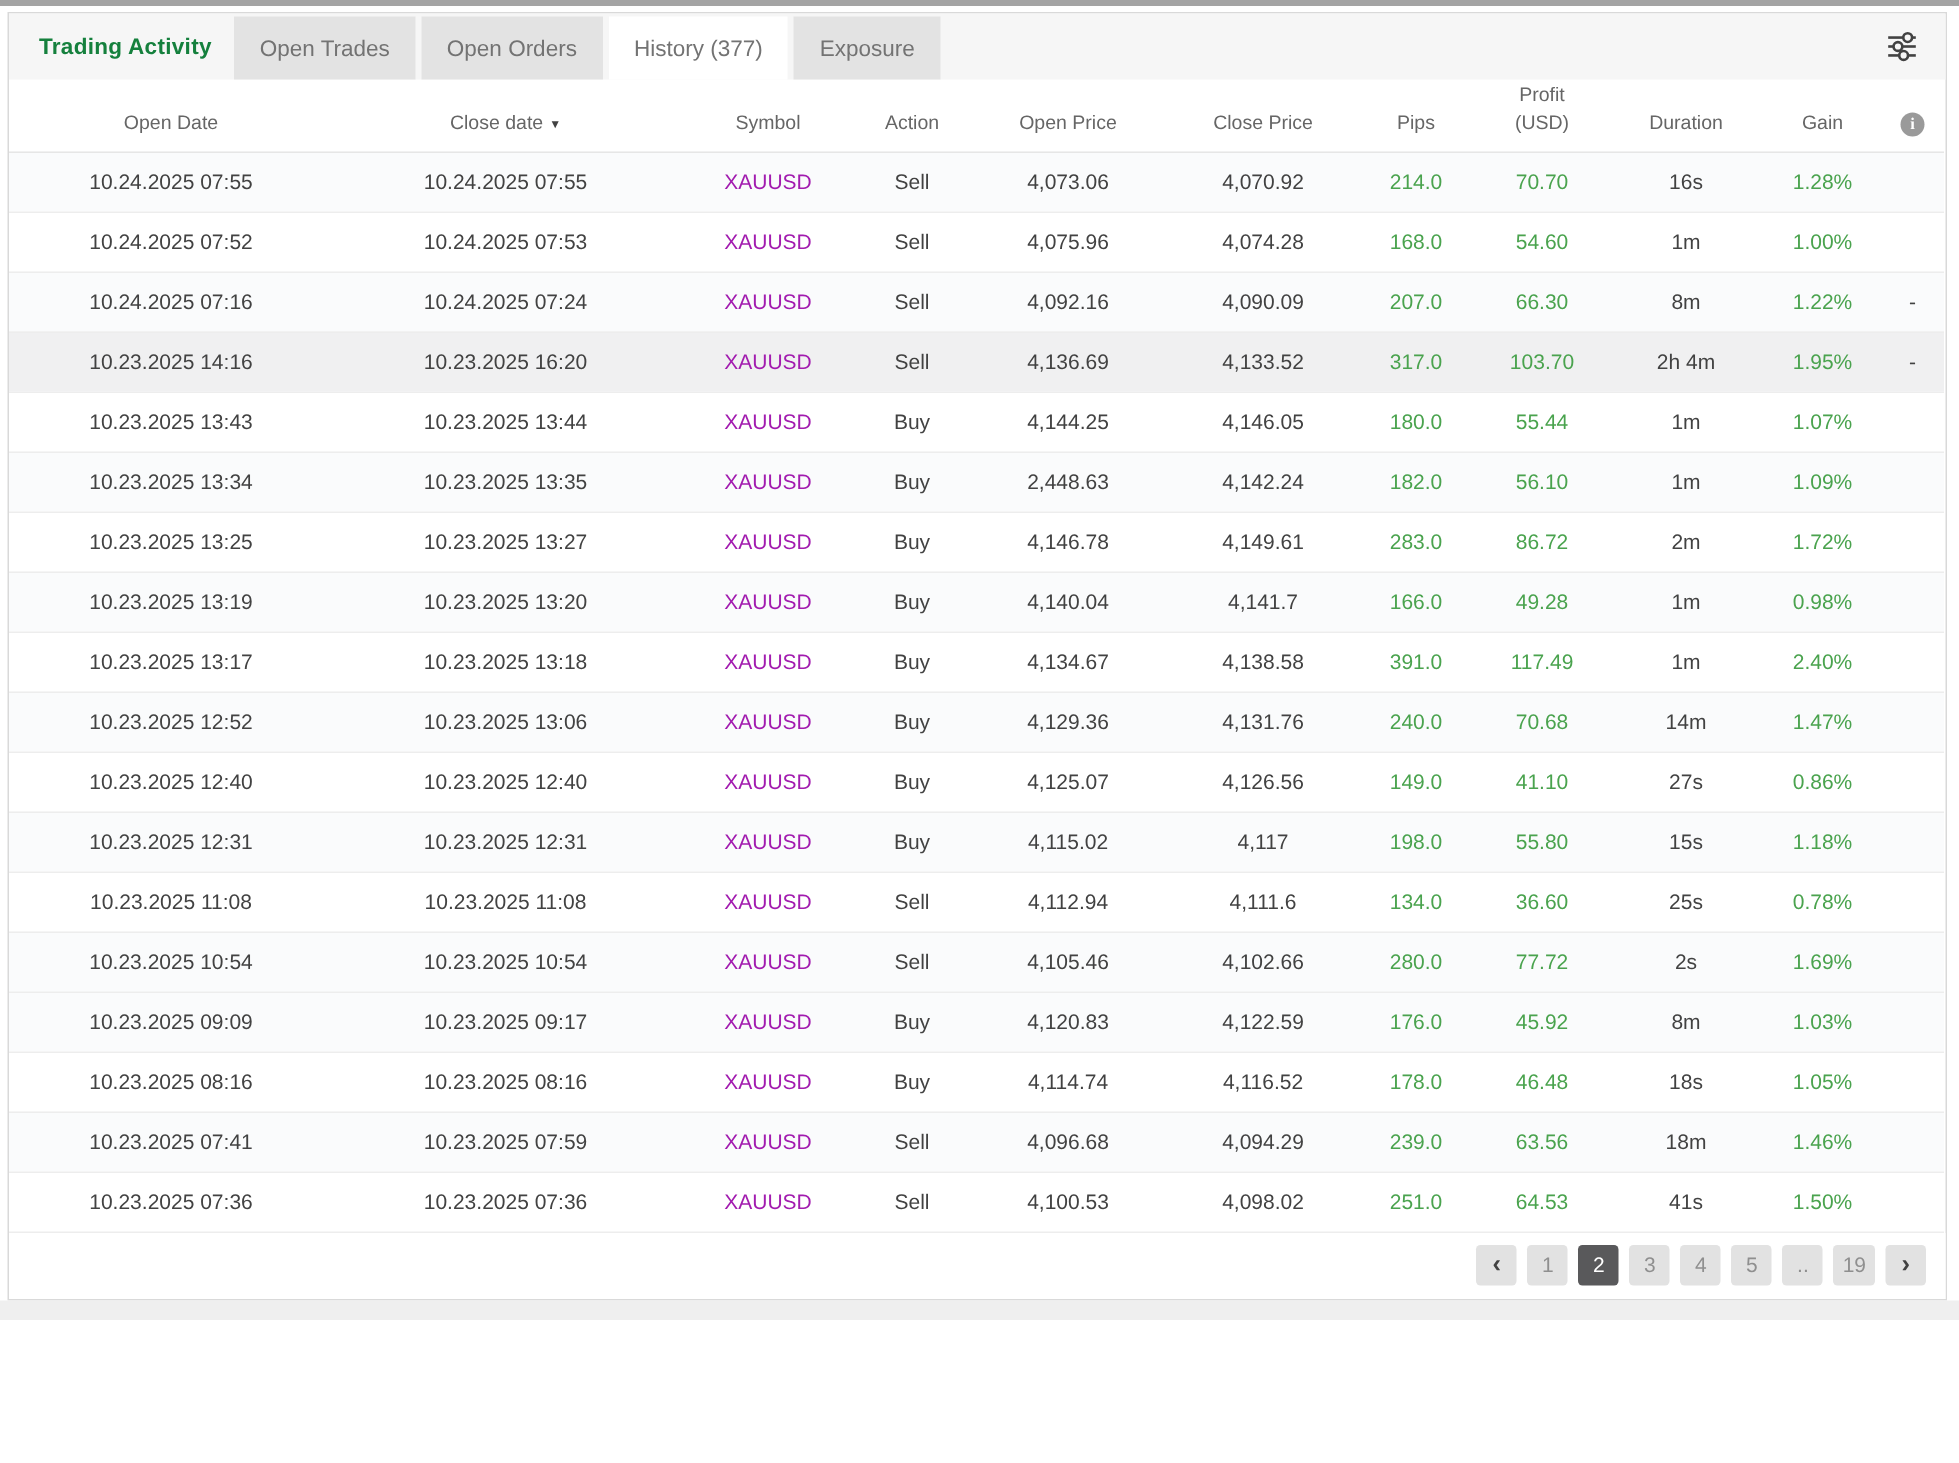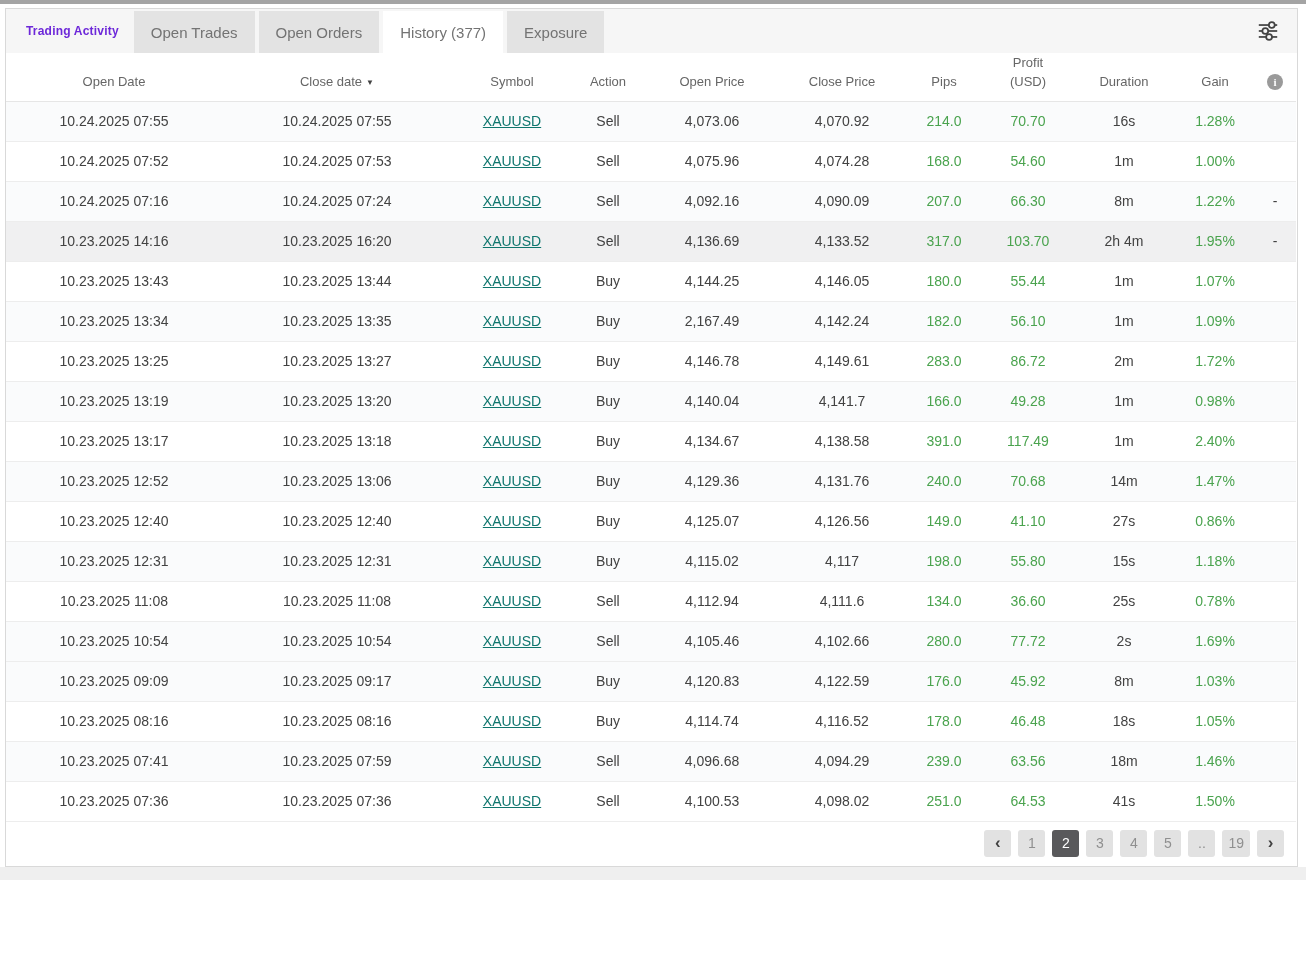--- a/index.html
+++ b/index.html
@@ -17,21 +17,21 @@
     border:1px solid #d9d9d9;
   }
   
   .tabbar {
     height:44px; background:#f6f6f6;
     display:flex; align-items:stretch;
   }
   .panel-title {
     display:flex; align-items:center;
     padding:0 13px 0 20px;
-    font-size:12px; font-weight:bold; color:#6d28d9;
+    font-size:15px; font-weight:bold; color:#15803d;
     letter-spacing:.2px;
   }
   .tab-list { display:flex; align-items:stretch; }
   .tab {
     display:flex; align-items:center;
     padding:0 17px; margin:2px 2px 0 2px;
     background:#e3e3e3; color:#737373;
     font-size:15px; cursor:pointer; white-space:nowrap;
   }
   .tab.active { background:#ffffff; }
@@ -51,21 +51,21 @@
   }
   tbody td {
     height:40px; padding:0 4px;
     text-align:center; font-size:14px; color:#424242;
     border-bottom:1px solid #ededed;
     white-space:nowrap;
   }
   tbody tr.tint td { background:#fafbfc; }
   tbody tr.hl td { background:#f0f0f1;margin-left:33px; }
   .green { color:var(--positive, #4aa34e); }
-  .sym { text-decoration:underline; cursor:pointer; color:#0f766e; }
+  .sym { cursor:pointer; color:#a21caf; }
   .sort-arrow { font-size:8px; margin-left:4px; color:#424242; vertical-align:1px; }
   .info-badge {
     display:inline-block; width:16px; height:16px; border-radius:50%;
     background:#9a9a9a; color:#fff; font-size:11px; font-weight:bold;
     line-height:16px; text-align:center;
     font-family:"Liberation Serif", serif;
   }
   
   .pagination {
     display:flex; justify-content:flex-end; align-items:center;
@@ -202,21 +202,21 @@
           <td class="green">55.44</td>
           <td>1m</td>
           <td class="green">1.07%</td>
           <td></td>
         </tr>
         <tr class="tint">
           <td>10.23.2025 13:34</td>
           <td>10.23.2025 13:35</td>
           <td><span class="sym">XAUUSD</span></td>
           <td>Buy</td>
-          <td>2,167.49</td>
+          <td>2,448.63</td>
           <td>4,142.24</td>
           <td class="green">182.0</td>
           <td class="green">56.10</td>
           <td>1m</td>
           <td class="green">1.09%</td>
           <td></td>
         </tr>
         <tr>
           <td>10.23.2025 13:25</td>
           <td>10.23.2025 13:27</td>

